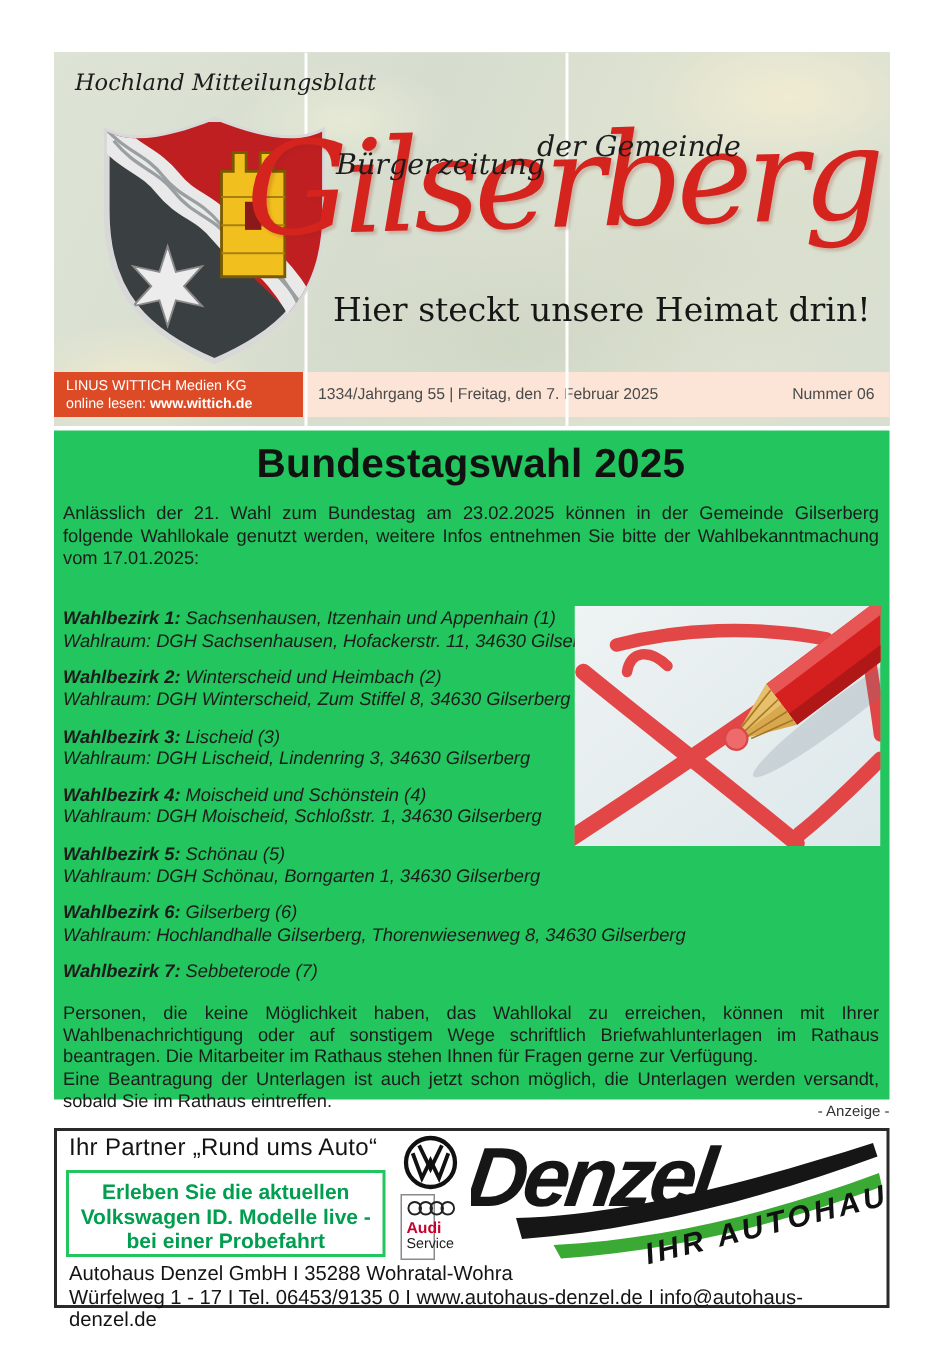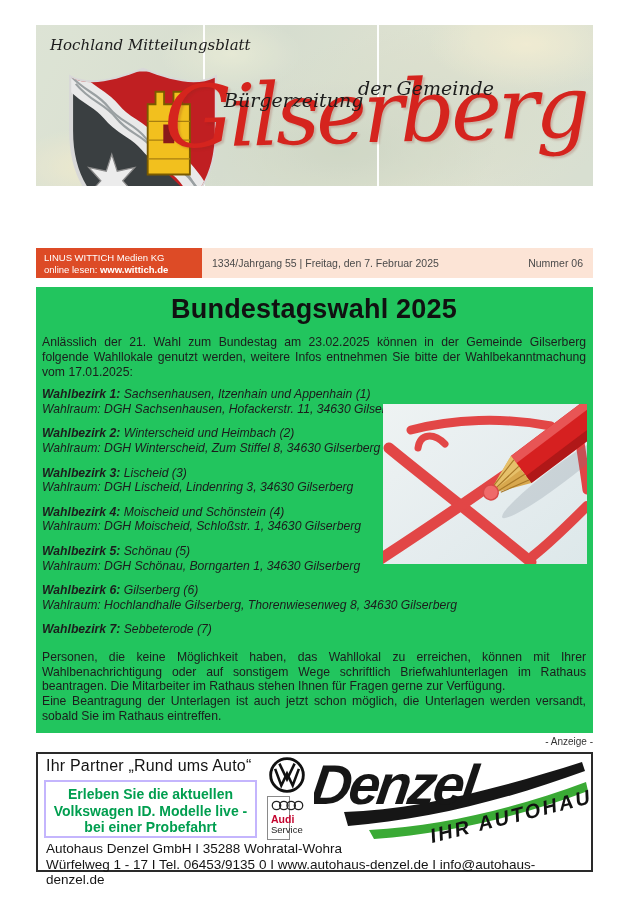--- a/index.html
+++ b/index.html
@@ -4,21 +4,21 @@
 <style>
   * { margin:0; padding:0; box-sizing:border-box; }
   html,body { background:#ffffff; }
   .page {
     position:relative; width:625px; height:897px; background:#fff;
     font-family:"Liberation Sans", sans-serif; color:#222; overflow:hidden;
   }
 
   
   .masthead {
-    position:absolute; left:36px; top:25px; width:557px; height:161px; overflow:hidden;
+    position:absolute; left:36px; top:35px; width:557px; height:249px; overflow:hidden;
     background-color:#cfd8c6;
     background-image:
       radial-gradient(ellipse 130px 60px at 10% 88%, #e9e3c0 0%, rgba(233,227,192,0) 65%),
       radial-gradient(ellipse 150px 70px at 88% 12%, #ece6c6 0%, rgba(236,230,198,0) 65%),
       radial-gradient(ellipse 220px 100px at 55% 78%, #c2ccb6 0%, rgba(194,204,182,0) 70%),
       radial-gradient(ellipse 110px 55px at 35% 18%, #dfe3c9 0%, rgba(223,227,201,0) 65%),
       radial-gradient(ellipse 260px 120px at 72% 55%, #ccd2bd 0%, rgba(204,210,189,0) 72%),
       linear-gradient(115deg, #d4dcc9 0%, #cbd4c2 40%, #d8dcc4 70%, #cdd6c5 100%);
   }
   .masthead::after{ content:""; position:absolute; inset:0; background:rgba(255,255,255,.22); }
@@ -53,40 +53,40 @@
     display:flex; align-items:center; justify-content:space-between; padding:0 10px;
   }
 
   
   .panel {
     position:absolute; left:36px; top:287px; width:557px; height:446px;
     background:#22c55e; padding:5px 7px 0 6px;
   }
   .panel h1 { font-size:27px; font-weight:bold; color:#111; text-align:center; margin:2px 0 10px 0; letter-spacing:.2px; }
   .body-text { font-size:12.2px; line-height:14.8px; color:#1c1c1c; text-align:justify; }
-  .intro { margin-bottom:8px; }
+  .intro { margin-bottom:26px; }
   .district { margin-bottom:9.5px;font-style:italic; }
   .district p { font-size:12.2px; line-height:14.8px; color:#1c1c1c; }
   .d-label { font-weight:bold; }
   .outro { margin-top:13px; }
   .outro p { margin:0; }
   .ballot-img { position:absolute; left:347px; top:117px; width:204px; height:160px; z-index:2; }
 
   
   .anzeige { position:absolute; left:36px; top:736px; width:557px; text-align:right; font-size:10px; color:#333; }
 
   
   .ad {
     position:absolute; left:36px; top:752px; width:557px; height:120px;
     border:2px solid #2a2a2a; background:#fff;
   }
   .ad-partner { position:absolute; left:8px; top:3px; font-size:16px; color:#141414; letter-spacing:.2px; }
   .ad-promo {
     position:absolute; left:6px; top:26px; width:213px; height:58px;
-    border:2px solid #c4b5fd; text-align:center; padding-top:4px;
+    border:2px solid #22c55e; text-align:center; padding-top:4px;
     font-size:14px; line-height:16.5px; font-weight:bold; color:#009e4f;
   }
   .ad-vw { position:absolute; left:230px; top:2px; width:38px; height:38px; }
   .ad-audi {
     position:absolute; left:229px; top:42px; width:23px; height:44px;
     border:1px solid #8a8a8a; background:#fff; text-align:left; padding:3px 0 0 3px;
   }
   .ad-audi .rings { display:block; width:33px; height:11px; margin-bottom:3px; }
   .ad-audi .a1 { font-size:10.5px; font-weight:bold; color:#c4032e; line-height:11px; }
   .ad-audi .a2 { font-size:9.5px; color:#222; line-height:10px; }

